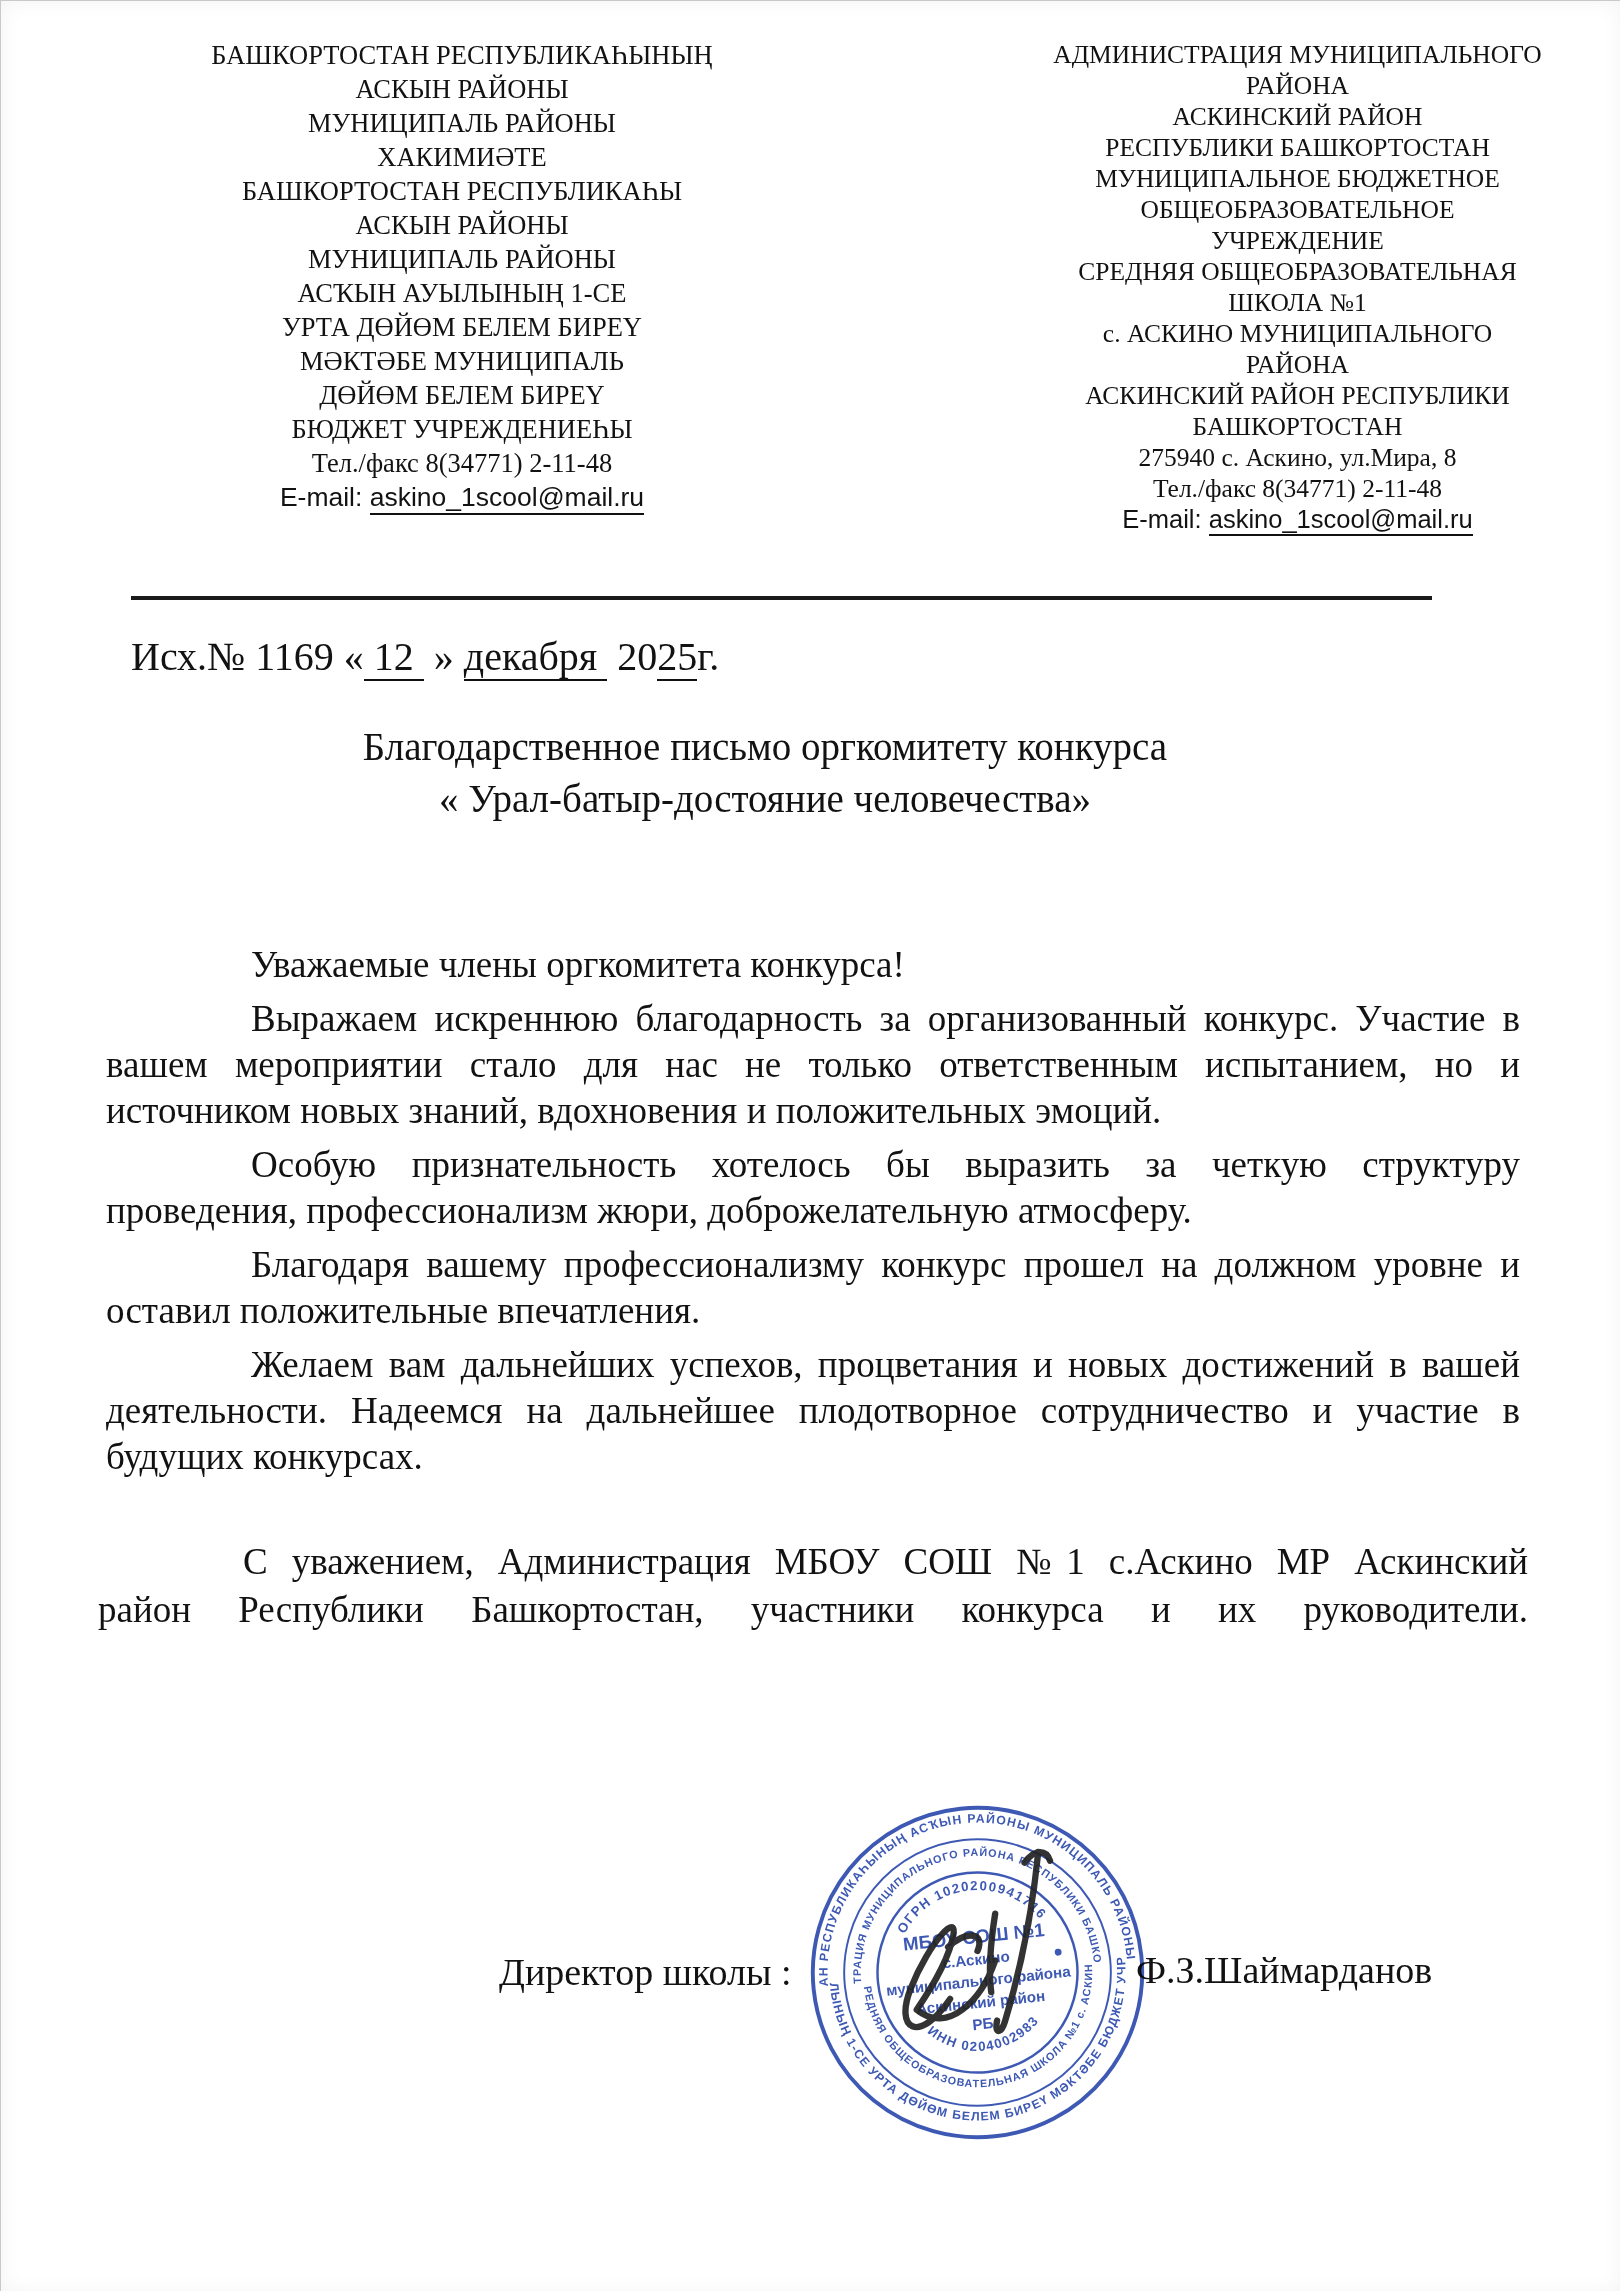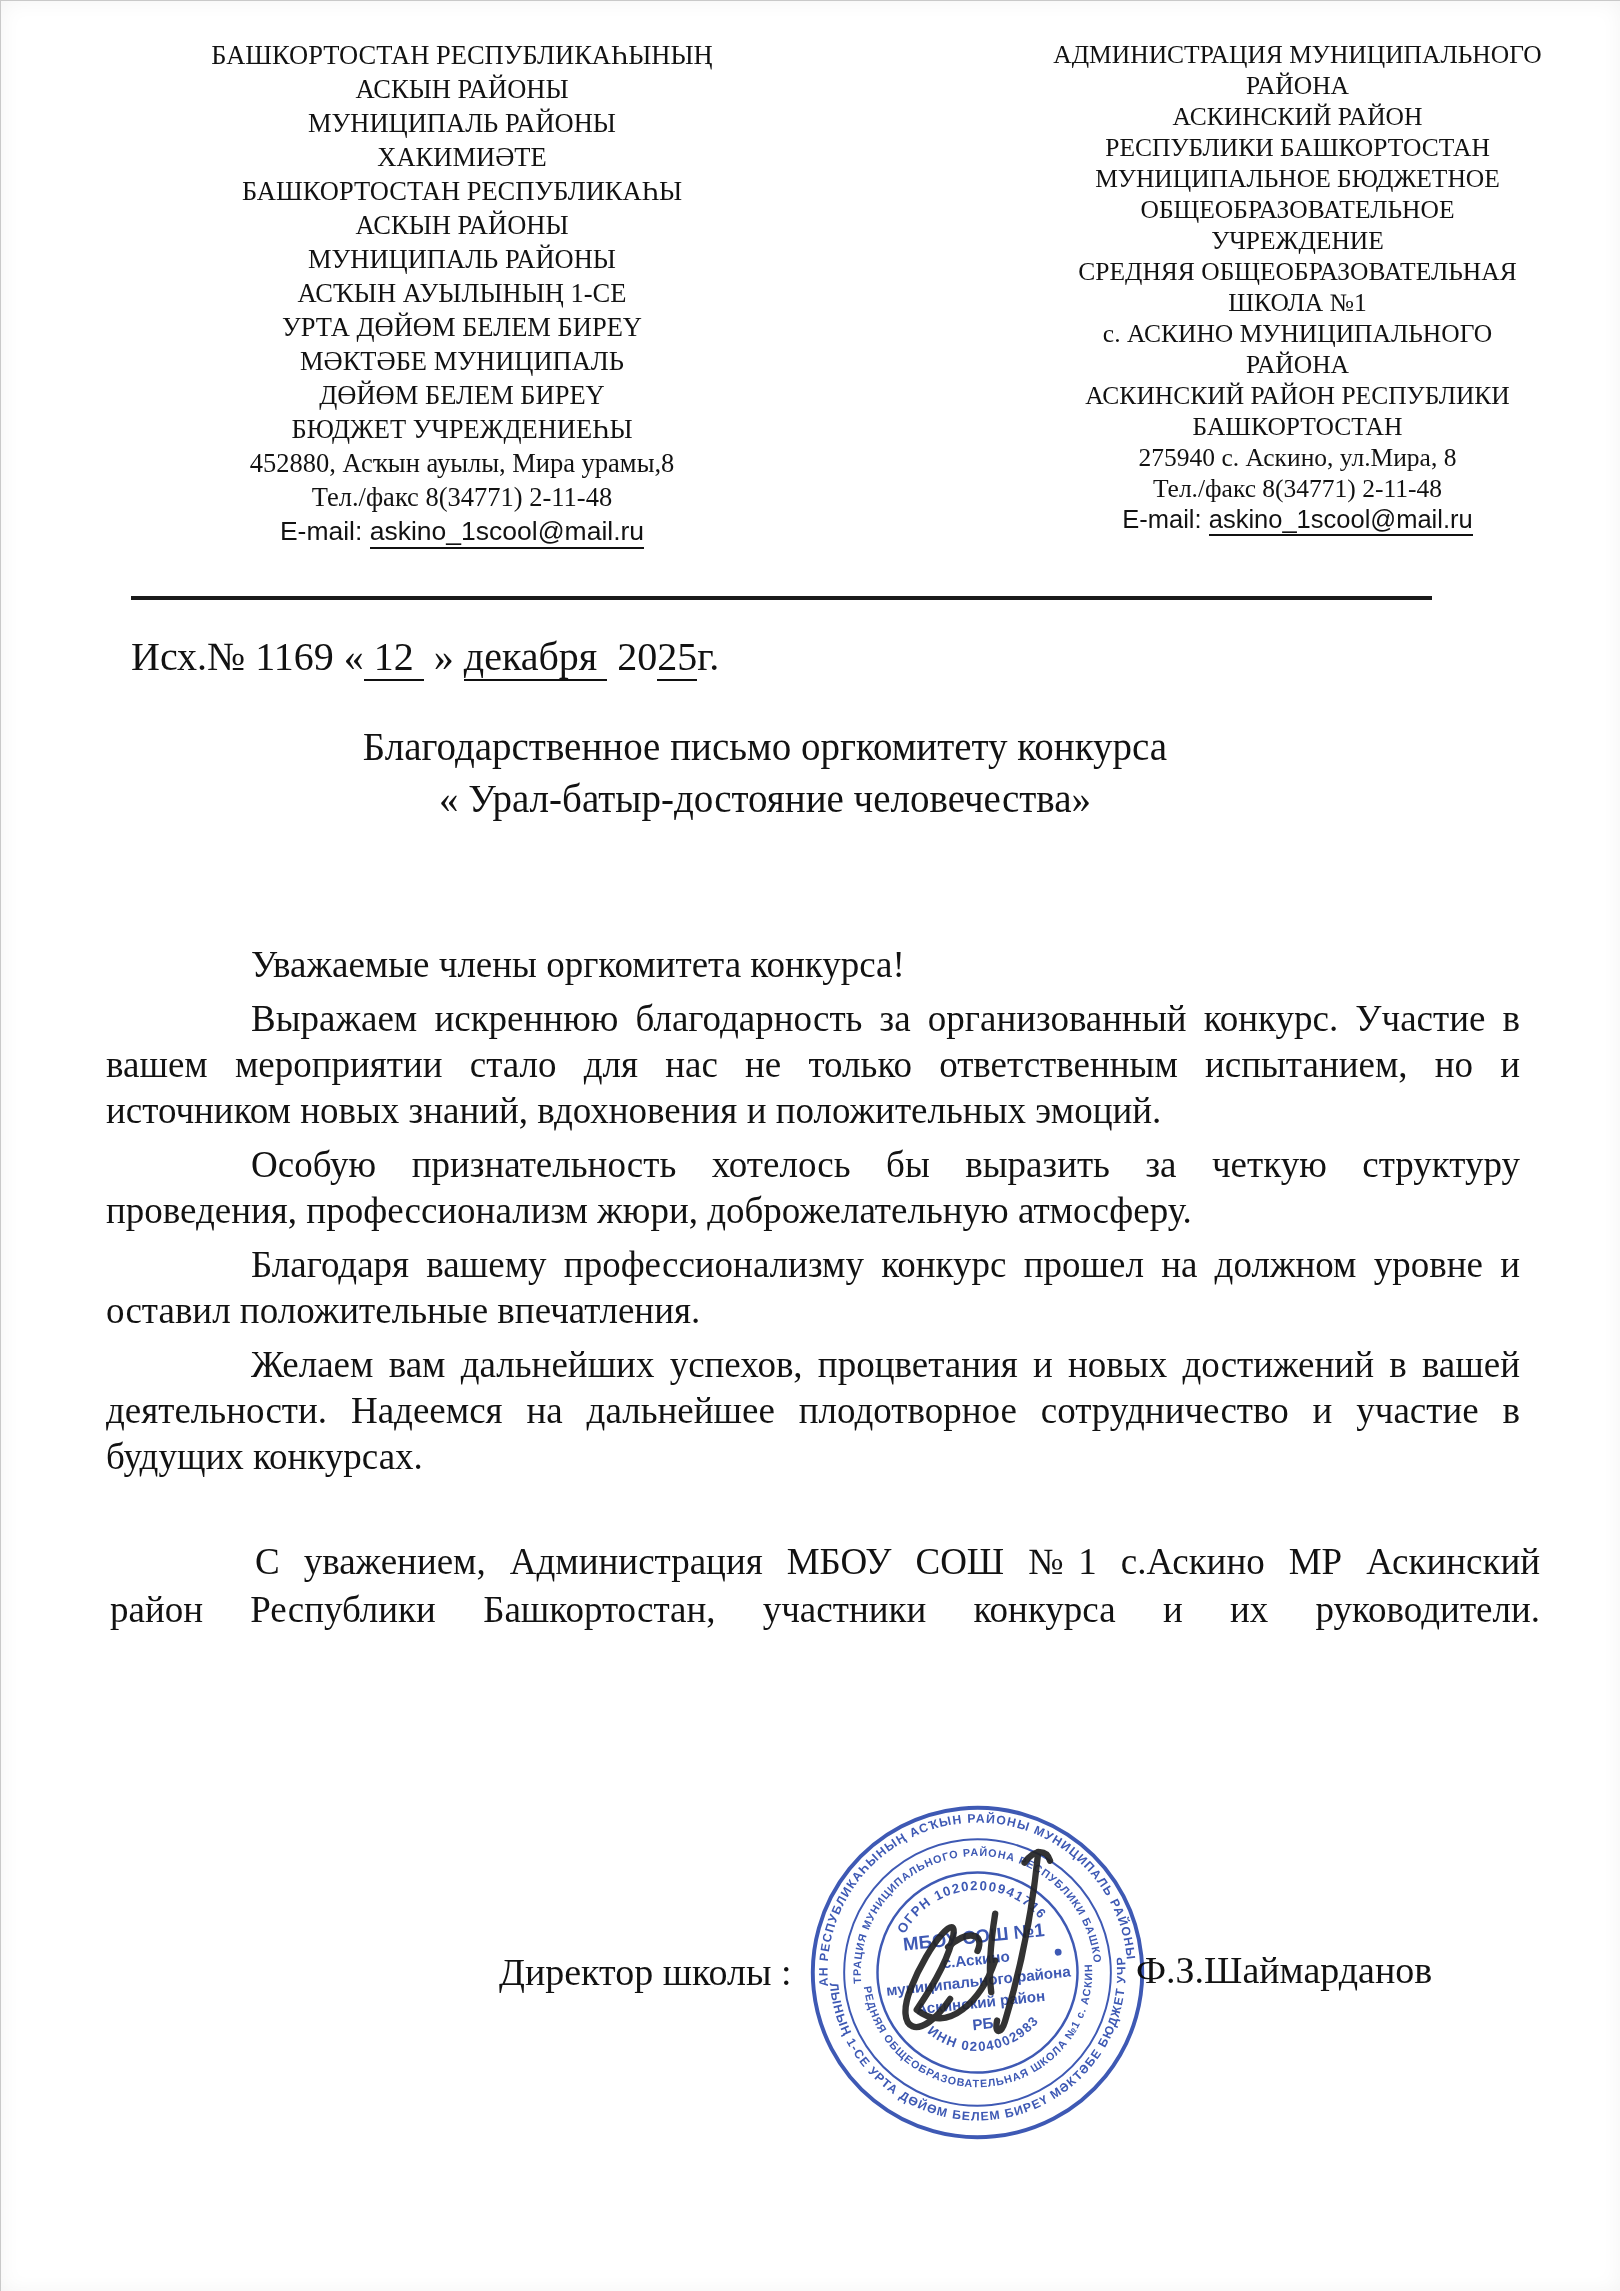--- a/index.html
+++ b/index.html
@@ -50,21 +50,21 @@
   .bodytext{
     position:absolute;top:933px;left:97px;width:1430px;
     font-size:37px;line-height:46px;text-align:justify;
   }
   .bodytext p{margin:8px;text-indent:145px;}
   
   .closing{
     position:absolute;top:1537px;left:97px;width:1430px;
     font-size:37px;line-height:48px;
     text-align:justify;text-align-last:justify;
-    white-space:pre-line;text-indent:145px;margin-left:12px;
+    white-space:pre-line;text-indent:145px;
   }
   
   .sig-label{position:absolute;top:1949px;left:498px;font-size:38px;white-space:pre;}
   .sig-name{position:absolute;top:1947px;left:1135px;font-size:38px;z-index:1;white-space:pre;}
   .stamp{
     position:absolute;top:1797px;left:802px;width:349px;height:349px;
     z-index:2;mix-blend-mode:multiply;opacity:.95;
   }
   .stamp text, .stamp textPath{
     font-family:"Liberation Sans","DejaVu Sans",sans-serif;
@@ -87,21 +87,20 @@
     <div class="lh-line">МУНИЦИПАЛЬ РАЙОНЫ</div>
     <div class="lh-line">ХАКИМИӘТЕ</div>
     <div class="lh-line">БАШКОРТОСТАН РЕСПУБЛИКАҺЫ</div>
     <div class="lh-line">АСКЫН РАЙОНЫ</div>
     <div class="lh-line">МУНИЦИПАЛЬ РАЙОНЫ</div>
     <div class="lh-line">АСҠЫН АУЫЛЫНЫҢ 1-СЕ</div>
     <div class="lh-line">УРТА ДӨЙӨМ БЕЛЕМ БИРЕҮ</div>
     <div class="lh-line">МӘКТӘБЕ МУНИЦИПАЛЬ</div>
     <div class="lh-line">ДӨЙӨМ БЕЛЕМ БИРЕҮ</div>
     <div class="lh-line">БЮДЖЕТ УЧРЕЖДЕНИЕҺЫ</div>
-    <div class="lh-line">452880, Асҡын ауылы, Мира урамы,8</div>
     <div class="lh-line">Тел./факс 8(34771) 2-11-48</div>
     <div class="lh-line email-line"><span>E-mail: </span><span class="u-email">askino_1scool@mail.ru</span></div>
   </div>
 
   <div class="lh-right">
     <div class="lh-line">АДМИНИСТРАЦИЯ МУНИЦИПАЛЬНОГО</div>
     <div class="lh-line">РАЙОНА</div>
     <div class="lh-line">АСКИНСКИЙ РАЙОН</div>
     <div class="lh-line">РЕСПУБЛИКИ БАШКОРТОСТАН</div>
     <div class="lh-line">МУНИЦИПАЛЬНОЕ БЮДЖЕТНОЕ</div>

